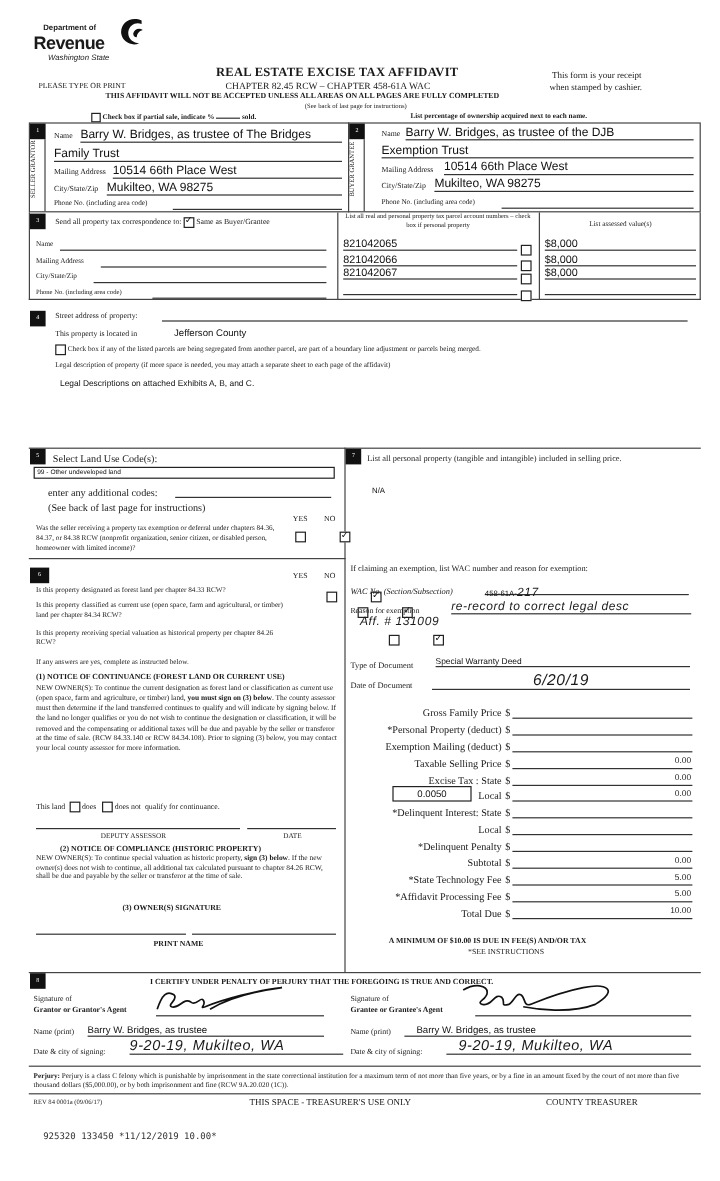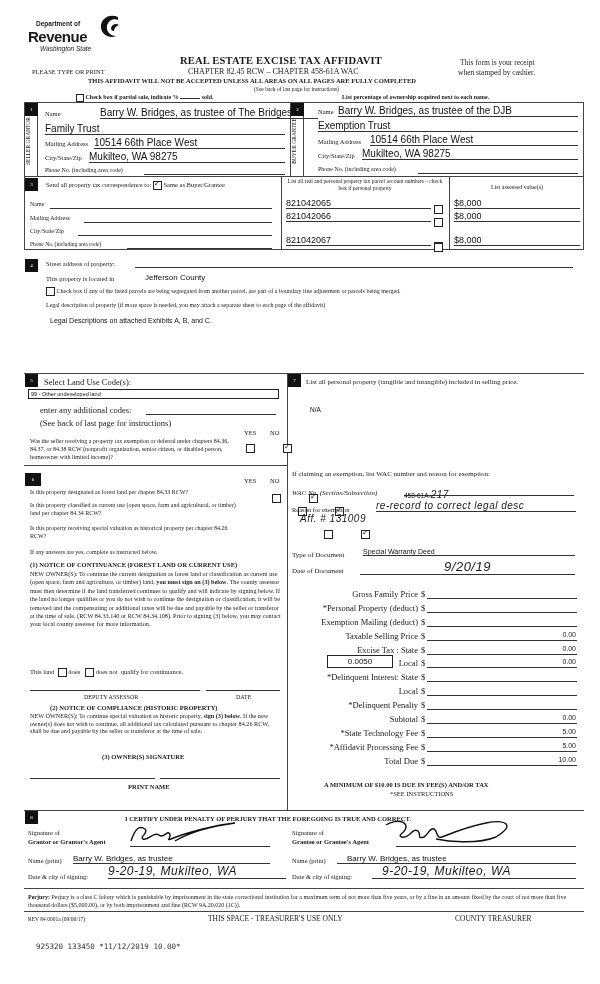--- a/index.html
+++ b/index.html
@@ -54,21 +54,21 @@
 
 
 <div class="abs" style="left:24px;top:102px;width:560px;height:75px;border:1px solid #444;"></div>
 <div class="vline" style="left:290px;top:102px;height:75px;"></div>
 
 
 <div class="abs blk" style="left:25px;top:103px;">1</div>
 <div class="abs" style="left:25px;top:116px;width:13px;height:60px;border-right:1px solid #444;"></div>
 <div class="abs" style="left:-2px;top:138px;width:60px;font-size:5.5px;transform:rotate(-90deg);text-align:center;">SELLER GRANTOR</div>
 <div class="abs" style="left:45px;top:110px;font-size:6.5px;">Name</div>
-<div class="abs uline fill" style="left:67px;top:107px;width:218px;margin-left:33px;">Barry W. Bridges, as trustee of The Bridges</div>
+<div class="abs uline fill" style="left:67px;top:107px;width:218px;">Barry W. Bridges, as trustee of The Bridges</div>
 <div class="abs uline fill" style="left:45px;top:123px;width:240px;">Family Trust</div>
 <div class="abs" style="left:45px;top:140px;font-size:6.5px;">Mailing Address</div>
 <div class="abs uline fill" style="left:94px;top:137px;width:191px;">10514 66th Place West</div>
 <div class="abs" style="left:45px;top:154px;font-size:6.5px;">City/State/Zip</div>
 <div class="abs uline fill" style="left:89px;top:151px;width:196px;">Mukilteo, WA 98275</div>
 <div class="abs" style="left:45px;top:167px;font-size:6px;">Phone No. (including area code)</div>
 <div class="abs uline" style="left:144px;top:167px;width:141px;height:8px;"></div>
 
 
 <div class="abs blk" style="left:291px;top:103px;">2</div>
@@ -109,21 +109,21 @@
 <div class="abs" style="left:286px;top:198px;width:296px;height:12px;">
   <div class="abs uline fill" style="left:0;top:0;width:145px;font-size:9px;">821042065</div>
   <span class="abs cb" style="left:148px;top:1px;"></span>
   <div class="abs uline fill" style="left:168px;top:0;width:126px;font-size:9px;">$8,000</div>
 </div>
 <div class="abs" style="left:286px;top:211px;width:296px;height:12px;">
   <div class="abs uline fill" style="left:0;top:0;width:145px;font-size:9px;">821042066</div>
   <span class="abs cb" style="left:148px;top:1px;"></span>
   <div class="abs uline fill" style="left:168px;top:0;width:126px;font-size:9px;">$8,000</div>
 </div>
-<div class="abs" style="left:286px;top:235px;width:296px;height:12px;">
+<div class="abs" style="left:286px;top:222px;width:296px;height:12px;">
   <div class="abs uline fill" style="left:0;top:0;width:145px;font-size:9px;">821042067</div>
   <span class="abs cb" style="left:148px;top:1px;"></span>
   <div class="abs uline fill" style="left:168px;top:0;width:126px;font-size:9px;">$8,000</div>
 </div>
 <div class="abs" style="left:286px;top:236px;width:296px;height:12px;">
   <div class="abs uline fill" style="left:0;top:0;width:145px;height:10px;font-size:9px;"></div>
   <span class="abs cb" style="left:148px;top:1px;"></span>
   <div class="abs uline fill" style="left:168px;top:0;width:126px;height:10px;font-size:9px;"></div>
 </div>
 
@@ -212,21 +212,21 @@
 <div class="abs" style="left:292px;top:489px;font-size:7px;font-style:italic;">WAC No. (Section/Subsection)</div>
 <div class="abs uline" style="left:404px;top:484px;width:170px;height:12px;">
   <span class="fill" style="font-size:6.5px;">458-61A-</span><span class="hand" style="font-size:10px;">217</span>
 </div>
 <div class="abs" style="left:292px;top:506px;font-size:6.5px;">Reason for exemption</div>
 <div class="abs uline hand" style="left:376px;top:500px;width:200px;font-size:10px;">re-record to correct legal desc</div>
 <div class="abs hand" style="left:300px;top:513px;font-size:10px;">Aff. # 131009</div>
 <div class="abs" style="left:292px;top:551px;font-size:7px;">Type of Document</div>
 <div class="abs uline fill" style="left:363px;top:548px;width:212px;font-size:7px;">Special Warranty Deed</div>
 <div class="abs" style="left:292px;top:567px;font-size:7px;">Date of Document</div>
-<div class="abs uline hand" style="left:360px;top:559px;width:215px;font-size:13px;text-align:center;">9/20/19</div>
+<div class="abs uline hand" style="left:360px;top:559px;width:215px;font-size:13px;text-align:center;">6/20/19</div>
 
 
 <div class="amt-row" style="top:589px;">
   <span class="lbl">Gross Family Price</span>
   <span class="dol">$</span>
   <span class="line"></span>
   <span class="val"></span>
 </div>
 <div class="amt-row" style="top:603px;">
   <span class="lbl">*Personal Property (deduct)</span>

